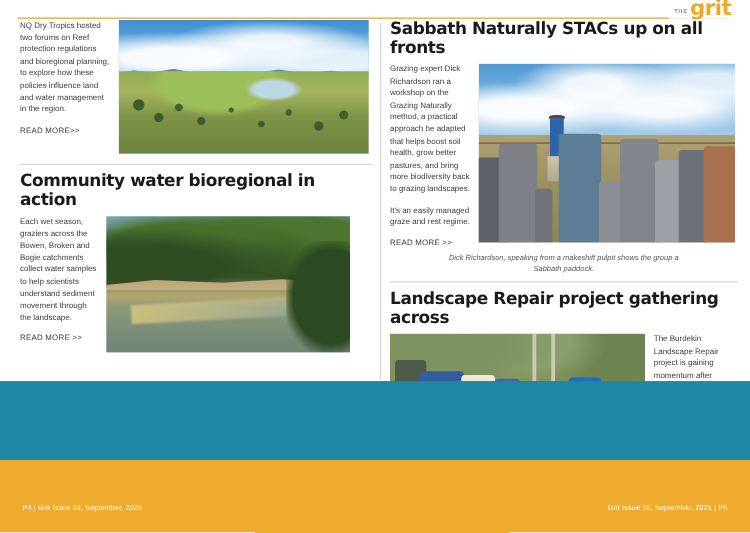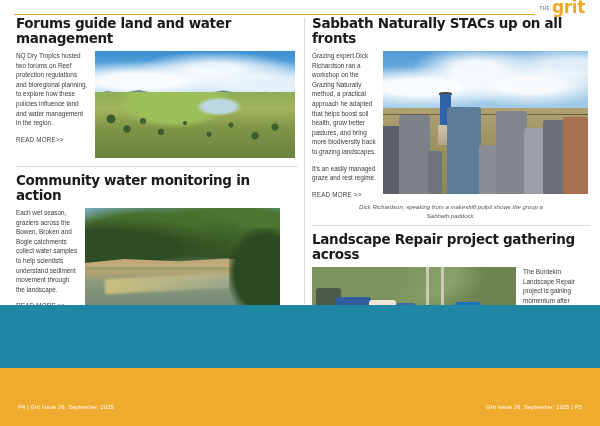--- a/index.html
+++ b/index.html
@@ -177,39 +177,38 @@
       <span class="the">THE</span>
       <span class="grit">grit</span>
     </div>
   </div>
 
   <div class="vsep"></div>
 
   <div class="col-left">
 
     <div>
-      <h2 class="headline">Forums guide land and water management</h2>
       <div class="article">
         <div class="bodycol" style="width:72px;">
           <p>NQ Dry Tropics hosted two forums on Reef protection regulations and bioregional planning, to explore how these policies influence land and water management in the region.</p>
           <span class="readmore">READ MORE&gt;&gt;</span>
         </div>
         <div class="photo ph1">
           <div class="sky"></div>
           <div class="hills"></div>
           <div class="ground"></div>
           <div class="trees"></div>
         </div>
       </div>
     </div>
 
     <div class="hrule" style="margin-top:8px;"></div>
 
     <div>
-      <h2 class="headline">Community water monitoring in action</h2>
+      <h2 class="headline">Community water bioregional in action</h2>
       <div class="article">
         <div class="bodycol" style="width:62px;">
           <p>Each wet season, graziers across the Bowen, Broken and Bogie catchments collect water samples to help scientists understand sediment movement through the landscape.</p>
           <span class="readmore">READ MORE &gt;&gt;</span>
         </div>
         <div class="photo ph2">
           <div class="sky"></div>
           <div class="canopy"></div>
           <div class="bank"></div>
           <div class="ground"></div>

